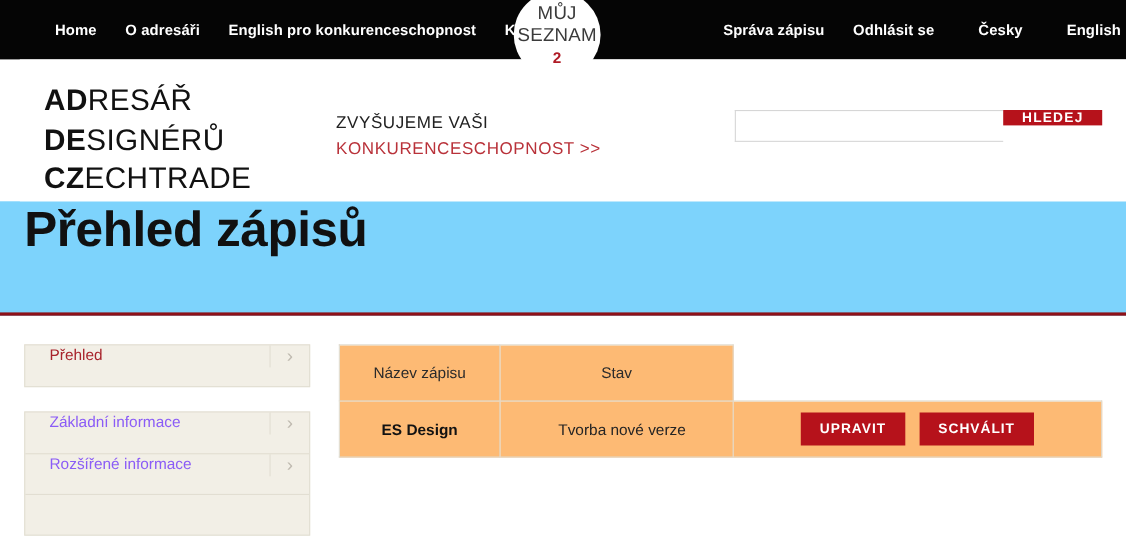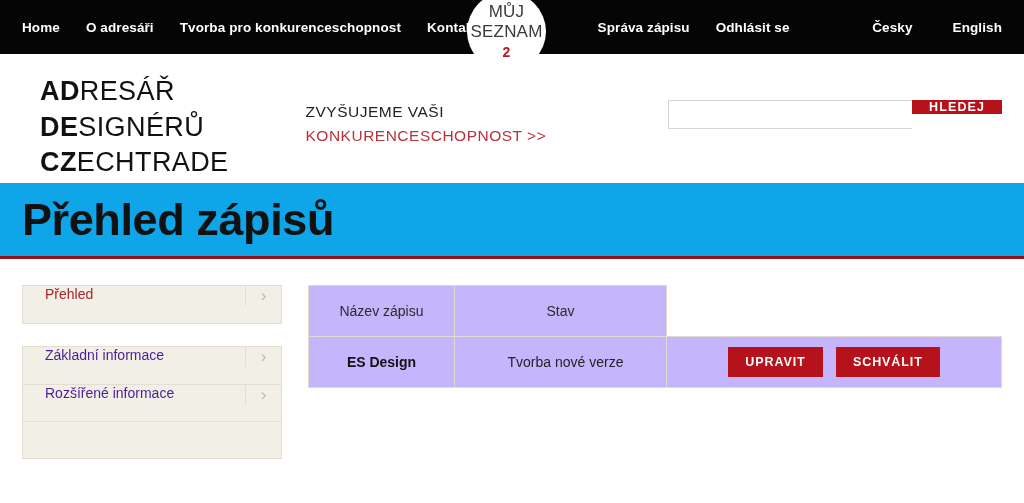--- a/index.html
+++ b/index.html
@@ -23,20 +23,21 @@
     height: 54px;
     background: #050505;
     display: flex;
     align-items: center;
     padding: 0 22px;
   }
 
   .nav-group {
     display: flex;
     align-items: center;
+    margin-left: 28px;
   }
 
   .nav-link {
     color: #ffffff;
     font-size: 13.5px;
     font-weight: bold;
     font-family: "Liberation Sans Narrow", "Liberation Sans", sans-serif;
     letter-spacing: 0.1px;
     text-decoration: none;
     white-space: nowrap;
@@ -147,25 +148,25 @@
     font-size: 12.5px;
     font-weight: bold;
     font-family: "Liberation Sans Narrow", "Liberation Sans", sans-serif;
     letter-spacing: 1.1px;
     padding: 0 17px;
     cursor: pointer;
   }
 
   
   .title-band {
-    background: #0ea5e9;
+    background: #7dd3fc;
     border-bottom: 3px solid #8e1118;
-    height: 76px;
-    display: flex;
-    align-items: center;
+    height: 104px;
+    display: flex;
+    align-items: flex-start;
     padding: 0 22px;
   }
   .page-title {
     font-family: "Liberation Sans Narrow", "Liberation Sans", sans-serif;
     font-size: 45px;
     font-weight: bold;
     letter-spacing: -0.4px;
     color: #111111;
   }
 
@@ -193,21 +194,21 @@
     cursor: pointer;
   }
   .side-item + .side-item { border-top: 1px solid #e2ded2; }
 
   .side-label {
     flex: 1;
     display: flex;
     align-items: center;
     padding-left: 22px;
     font-size: 14px;
-    color: #4c1d95;
+    color: #8b5cf6;
     font-family: "Liberation Sans", sans-serif;
   }
   .side-item.active .side-label { color: #a8242c; }
 
   .side-arrow {
     width: 36px;
     flex: 0 0 36px;
     border-left: 1px solid #e2ded2;
     display: flex;
     align-items: center;
@@ -221,21 +222,21 @@
   .table-wrap { flex: 1; }
 
   .rec-table {
     border-collapse: collapse;
     width: 100%;
     table-layout: fixed;
   }
   .rec-table th,
   .rec-table td {
     border: 1px solid #e0dbce;
-    background: #c4b5fd;
+    background: #fdba74;
     height: 51px;
     padding: 0 10px;
     font-weight: normal;
     text-align: center;
   }
   .rec-table th {
     font-size: 14px;
     color: #2b2b2b;
     font-family: "Liberation Sans", sans-serif;
   }
@@ -280,21 +281,21 @@
   }
   .act-btn + .act-btn { margin-left: 9px; }
 </style>
 </head>
 <body>
 
 <div class="topnav">
   <div class="nav-group">
     <a class="nav-link">Home</a>
     <a class="nav-link">O adresáři</a>
-    <a class="nav-link">Tvorba pro konkurenceschopnost</a>
+    <a class="nav-link">English pro konkurenceschopnost</a>
     <a class="nav-link">Kontakty</a>
   </div>
 
   <div class="nav-spacer-badge"></div>
 
   <div class="nav-group">
     <a class="nav-link">Správa zápisu</a>
     <a class="nav-link">Odhlásit se</a>
   </div>
 

